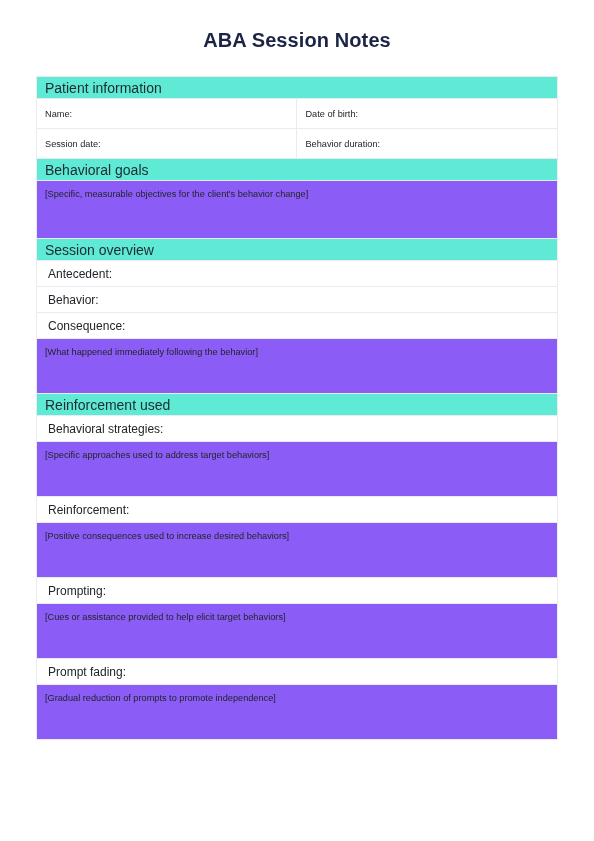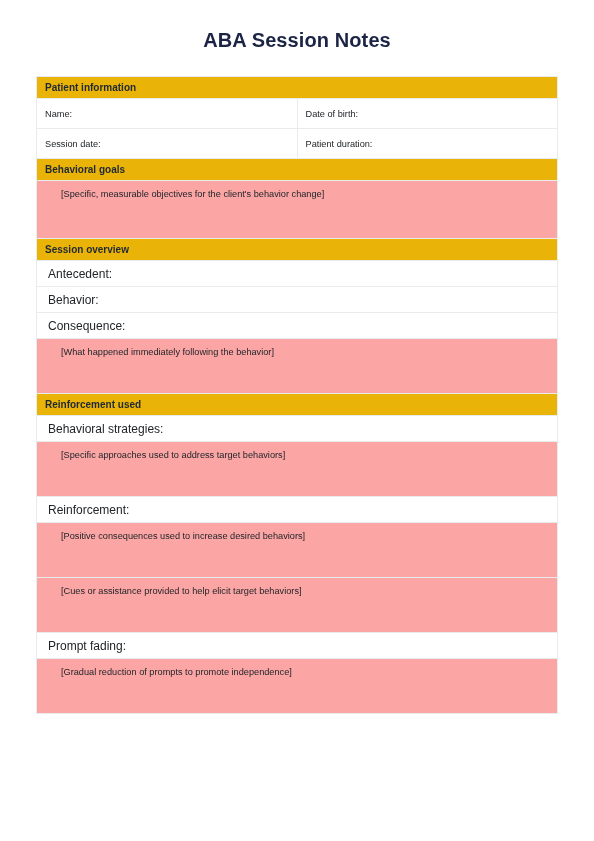--- a/index.html
+++ b/index.html
@@ -50,23 +50,23 @@
   .form-table td {
     border: 1px solid #e9ecef;
     padding: 0;
     vertical-align: top;
     font-size: 9.2px;
     color: #212529;
   }
 
   
   .section-head td {
-    background: #eab308;
-    font-weight: bold;
-    font-size: 10px;
+    background: #5eead4;
+    font-weight: normal;
+    font-size: 14px;
     color: #1f2933;
     height: 21px;
     padding: 0 0 0 8px;
     vertical-align: middle;
     border-left: 1px solid #e9ecef;
     border-right: 1px solid #e9ecef;
     border-top: 1px solid #e9ecef;
     border-bottom: 1px solid #e9ecef;
   }
 
@@ -86,22 +86,22 @@
     padding: 0 0 0 11px;
     background: #ffffff;
     font-size: 12px;
     color: #212529;
   }
 
   
   .entry-row td {
     height: 50px;
     vertical-align: top;
-    padding: 7px 8px 0 24px;
-    background: #fca5a5;
+    padding: 7px 8px 0 8px;
+    background: #8b5cf6;
     line-height: 13px;
   }
 
   .entry-row.tall td {
     height: 47px;
   }
 
   .placeholder {
     display: block;
     color: #212529;
@@ -135,21 +135,21 @@
         </td>
         <td>
           <span class="cell-text">Date of birth:</span>
         </td>
       </tr>
       <tr class="field-row">
         <td>
           <span class="cell-text">Session date:</span>
         </td>
         <td>
-          <span class="cell-text">Patient duration:</span>
+          <span class="cell-text">Behavior duration:</span>
         </td>
       </tr>
 
       <tr class="section-head">
         <td colspan="2">Behavioral goals</td>
       </tr>
       <tr class="entry-row">
         <td colspan="2">
           <span class="placeholder">[Specific, measurable objectives for the client's behavior change]</span>
         </td>
@@ -184,20 +184,23 @@
           <span class="placeholder">[Specific approaches used to address target behaviors]</span>
         </td>
       </tr>
       <tr class="label-row">
         <td colspan="2">Reinforcement:</td>
       </tr>
       <tr class="entry-row tall">
         <td colspan="2">
           <span class="placeholder">[Positive consequences used to increase desired behaviors]</span>
         </td>
+      </tr>
+      <tr class="label-row">
+        <td colspan="2">Prompting:</td>
       </tr>
       <tr class="entry-row tall">
         <td colspan="2">
           <span class="placeholder">[Cues or assistance provided to help elicit target behaviors]</span>
         </td>
       </tr>
       <tr class="label-row">
         <td colspan="2">Prompt fading:</td>
       </tr>
       <tr class="entry-row tall">

